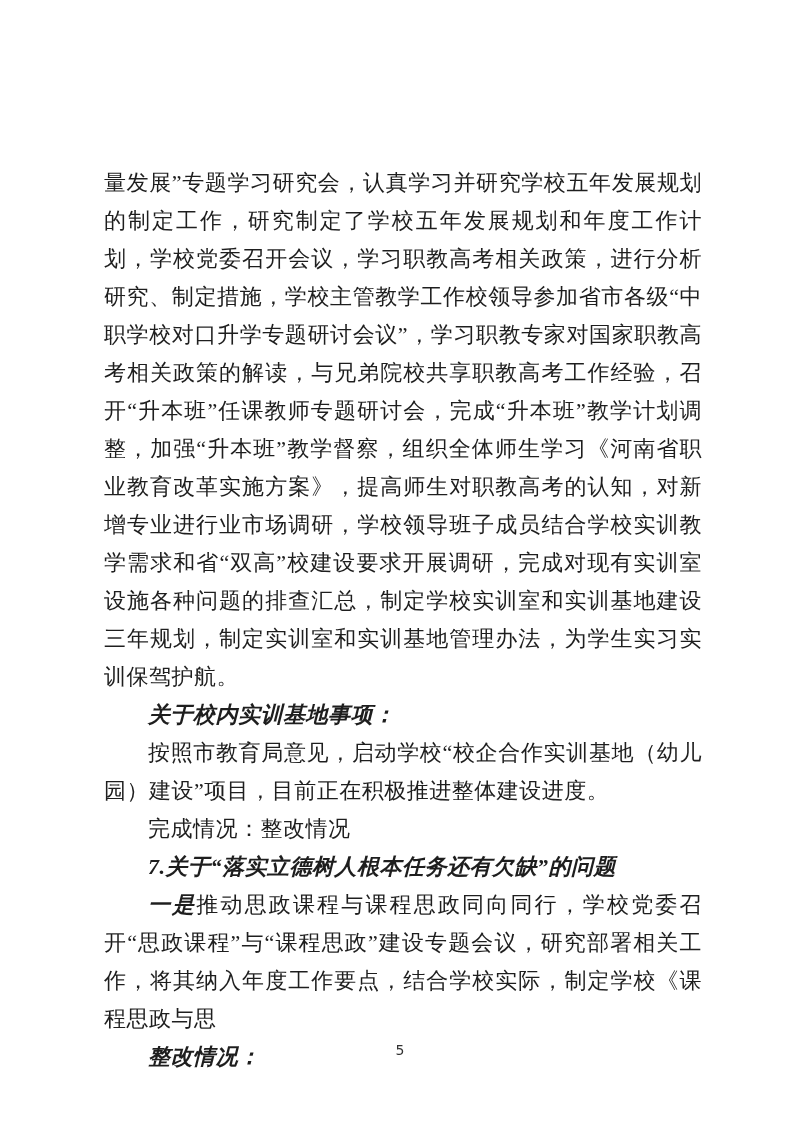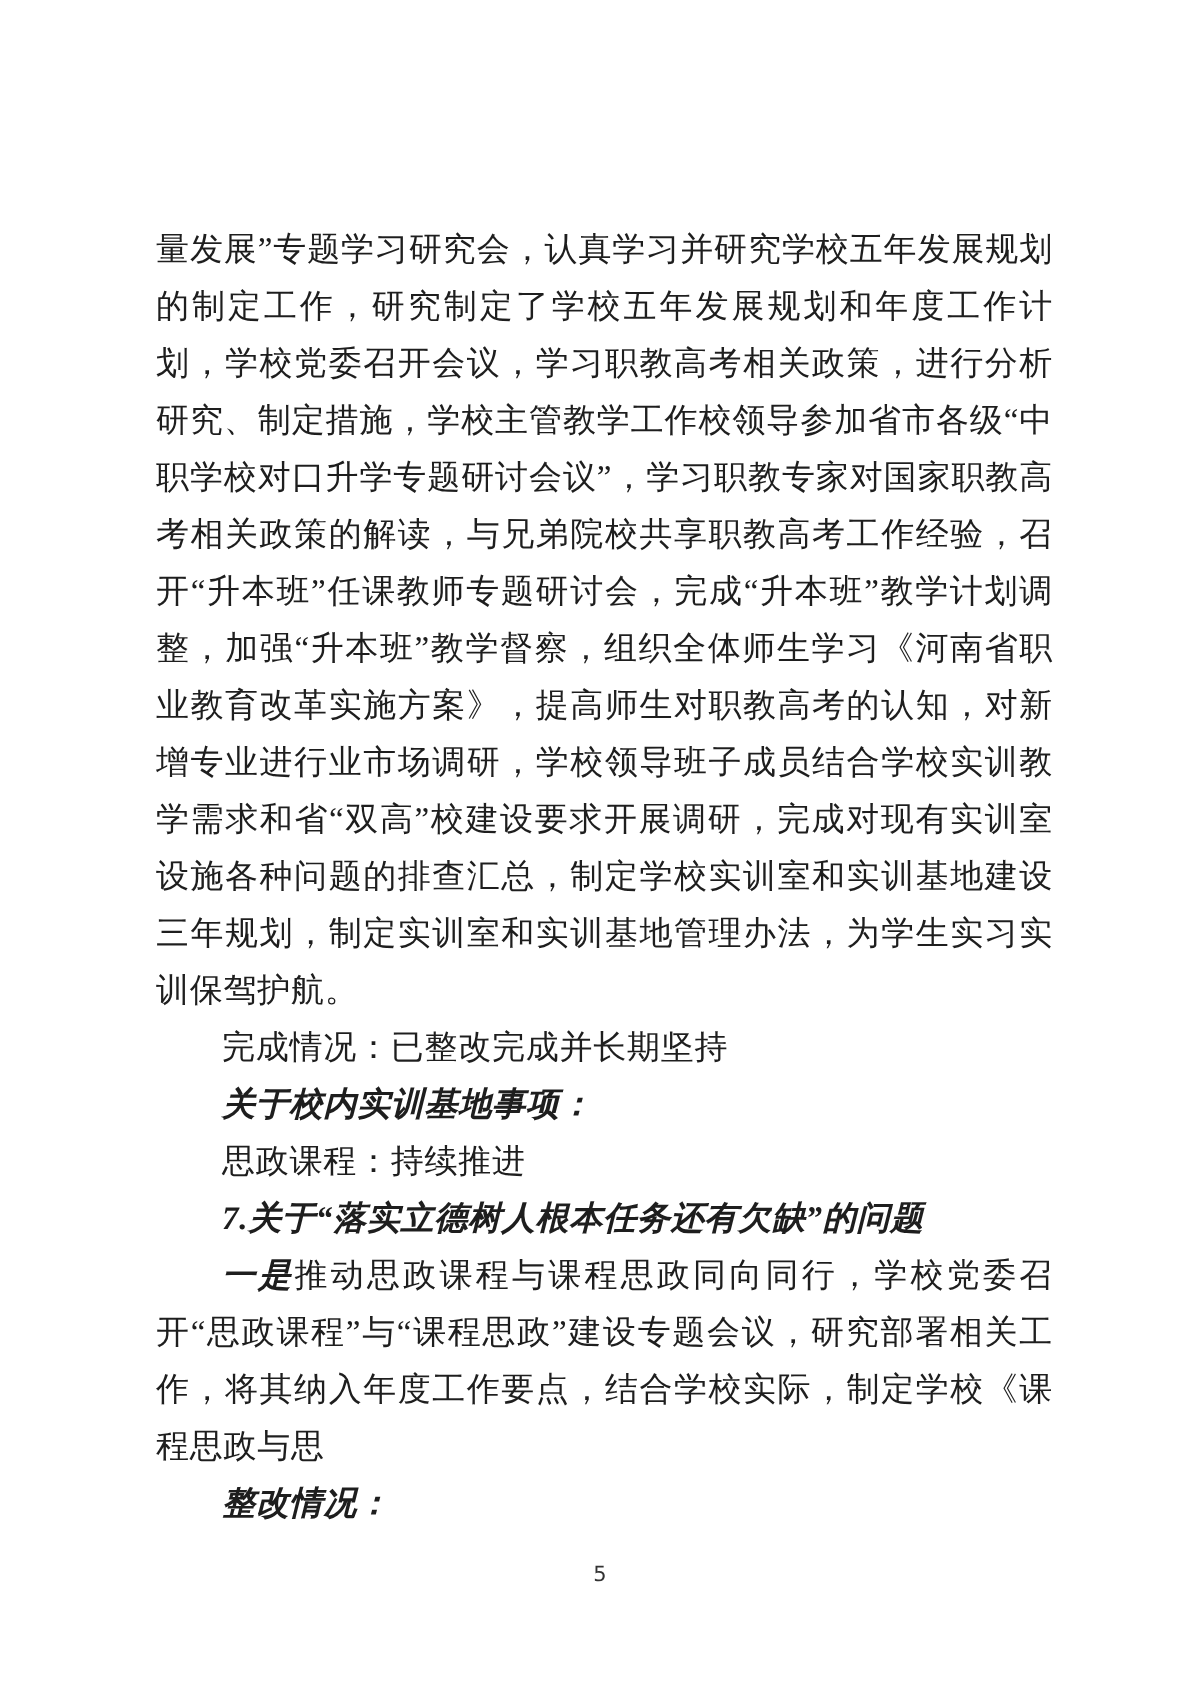--- a/index.html
+++ b/index.html
@@ -11,21 +11,21 @@
     position: relative;
     width: 800px;
     height: 1131px;
     background: #ffffff;
     overflow: hidden;
     font-family: "Liberation Serif", "DejaVu Serif", serif;
   }
   .content {
     position: absolute;
     left: 104px;
-    top: 147px;
+    top: 164px;
     width: 598px;
     font-size: 22px;
     line-height: 38px;
     color: #1e1e1e;
     text-align: justify;
     letter-spacing: 0.5px;
   }
   .content p {
     margin: 0;
     padding: 0;
@@ -53,26 +53,26 @@
 </style>
 </head>
 <body>
 
 <div class="page">
 
   <div class="content">
 
     <p class="no-indent">量发展”专题学习研究会，认真学习并研究学校五年发展规划的制定工作，研究制定了学校五年发展规划和年度工作计划，学校党委召开会议，学习职教高考相关政策，进行分析研究、制定措施，学校主管教学工作校领导参加省市各级“中职学校对口升学专题研讨会议”，学习职教专家对国家职教高考相关政策的解读，与兄弟院校共享职教高考工作经验，召开“升本班”任课教师专题研讨会，完成“升本班”教学计划调整，加强“升本班”教学督察，组织全体师生学习《河南省职业教育改革实施方案》，提高师生对职教高考的认知，对新增专业进行业市场调研，学校领导班子成员结合学校实训教学需求和省“双高”校建设要求开展调研，完成对现有实训室设施各种问题的排查汇总，制定学校实训室和实训基地建设三年规划，制定实训室和实训基地管理办法，为学生实习实训保驾护航。</p>
 
-    <p class="indent">完成情况：已整改完成并长期坚持</p>
 
     <p class="indent bold">关于校内实训基地事项：</p>
 
+    <p class="indent">按照市教育局意见，启动学校“校企合作实训基地（幼儿园）建设”项目，目前正在积极推进整体建设进度。</p>
 
-    <p class="indent">思政课程：持续推进</p>
+    <p class="indent">完成情况：整改情况</p>
 
     <p class="indent bold">7.关于“落实立德树人根本任务还有欠缺”的问题</p>
 
     <p class="indent"><span class="bold">一是</span><span>推动思政课程与课程思政同向同行，学校党委召开“思政课程”与“课程思政”建设专题会议，研究部署相关工作，将其纳入年度工作要点，结合学校实际，制定学校《课程思政与思</span></p>
 
     <p class="indent bold">整改情况：</p>
 
   </div>
 
   <div class="footer">

